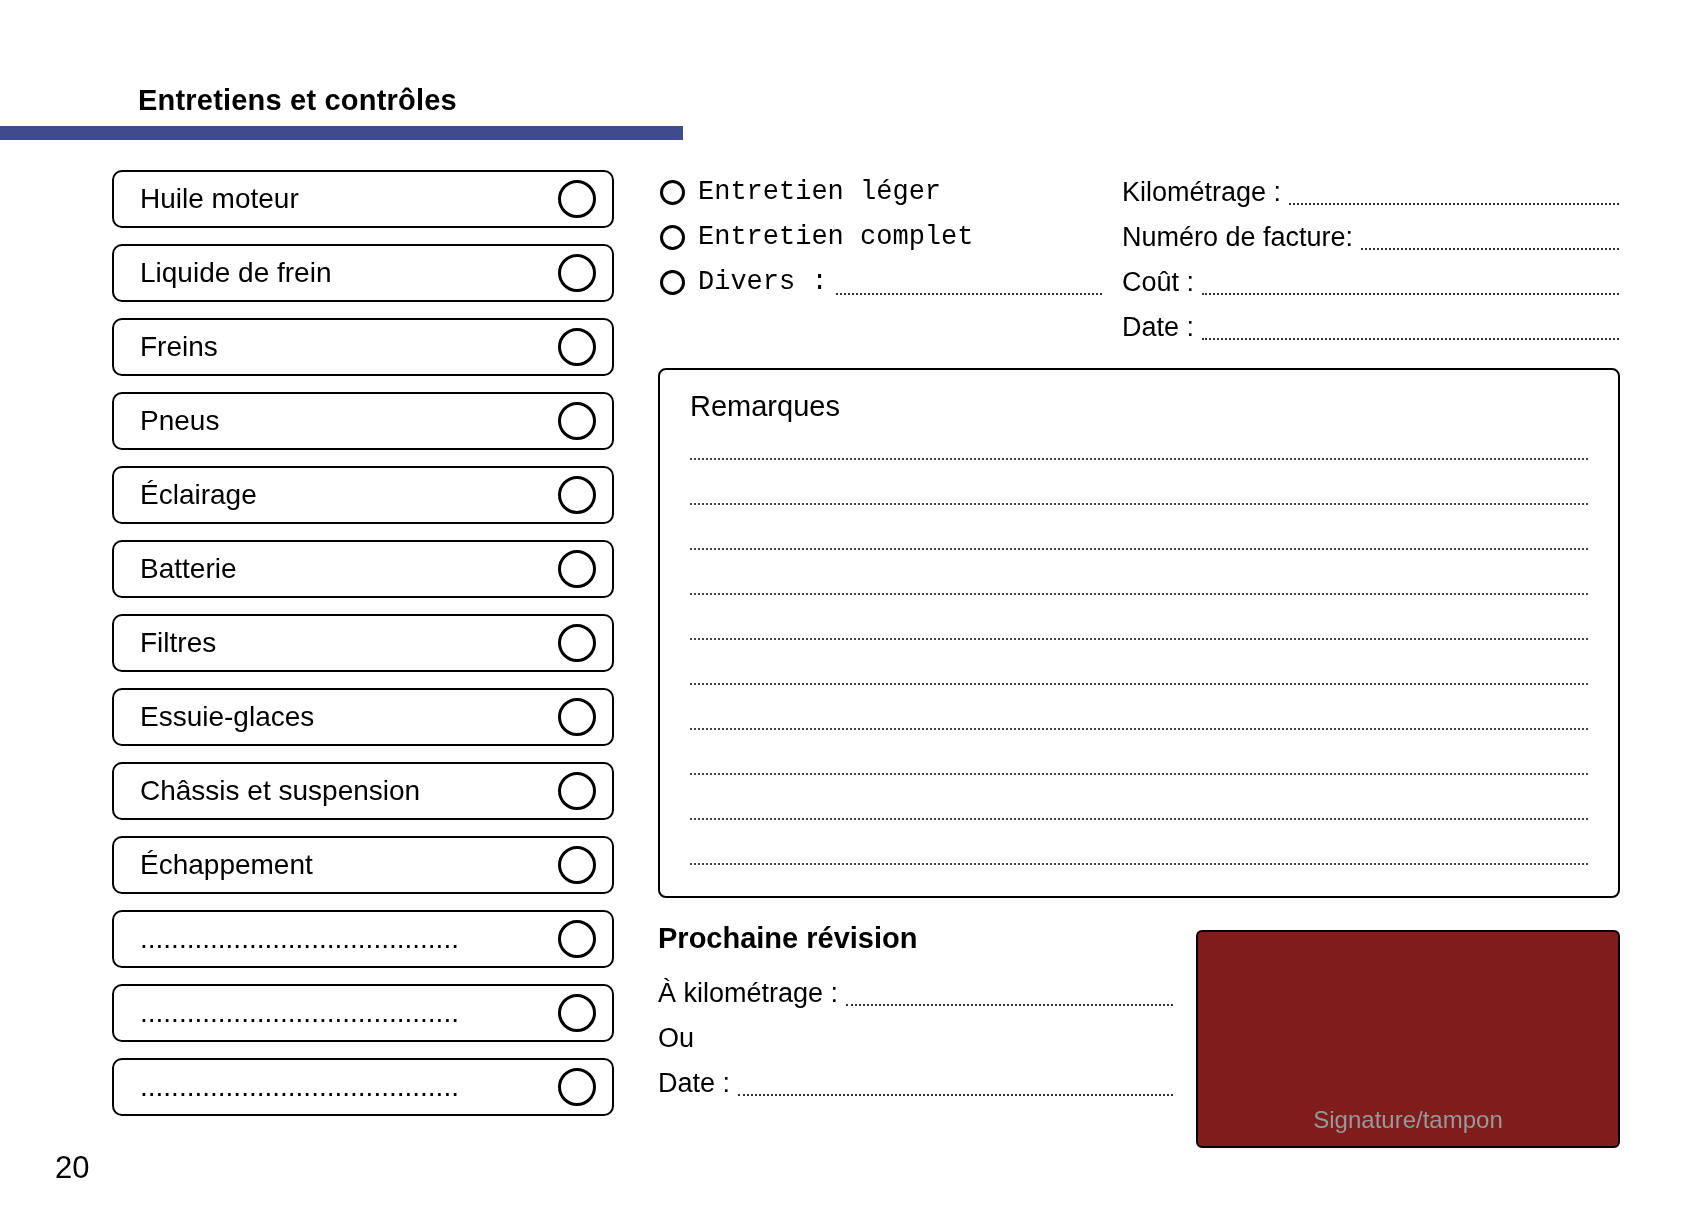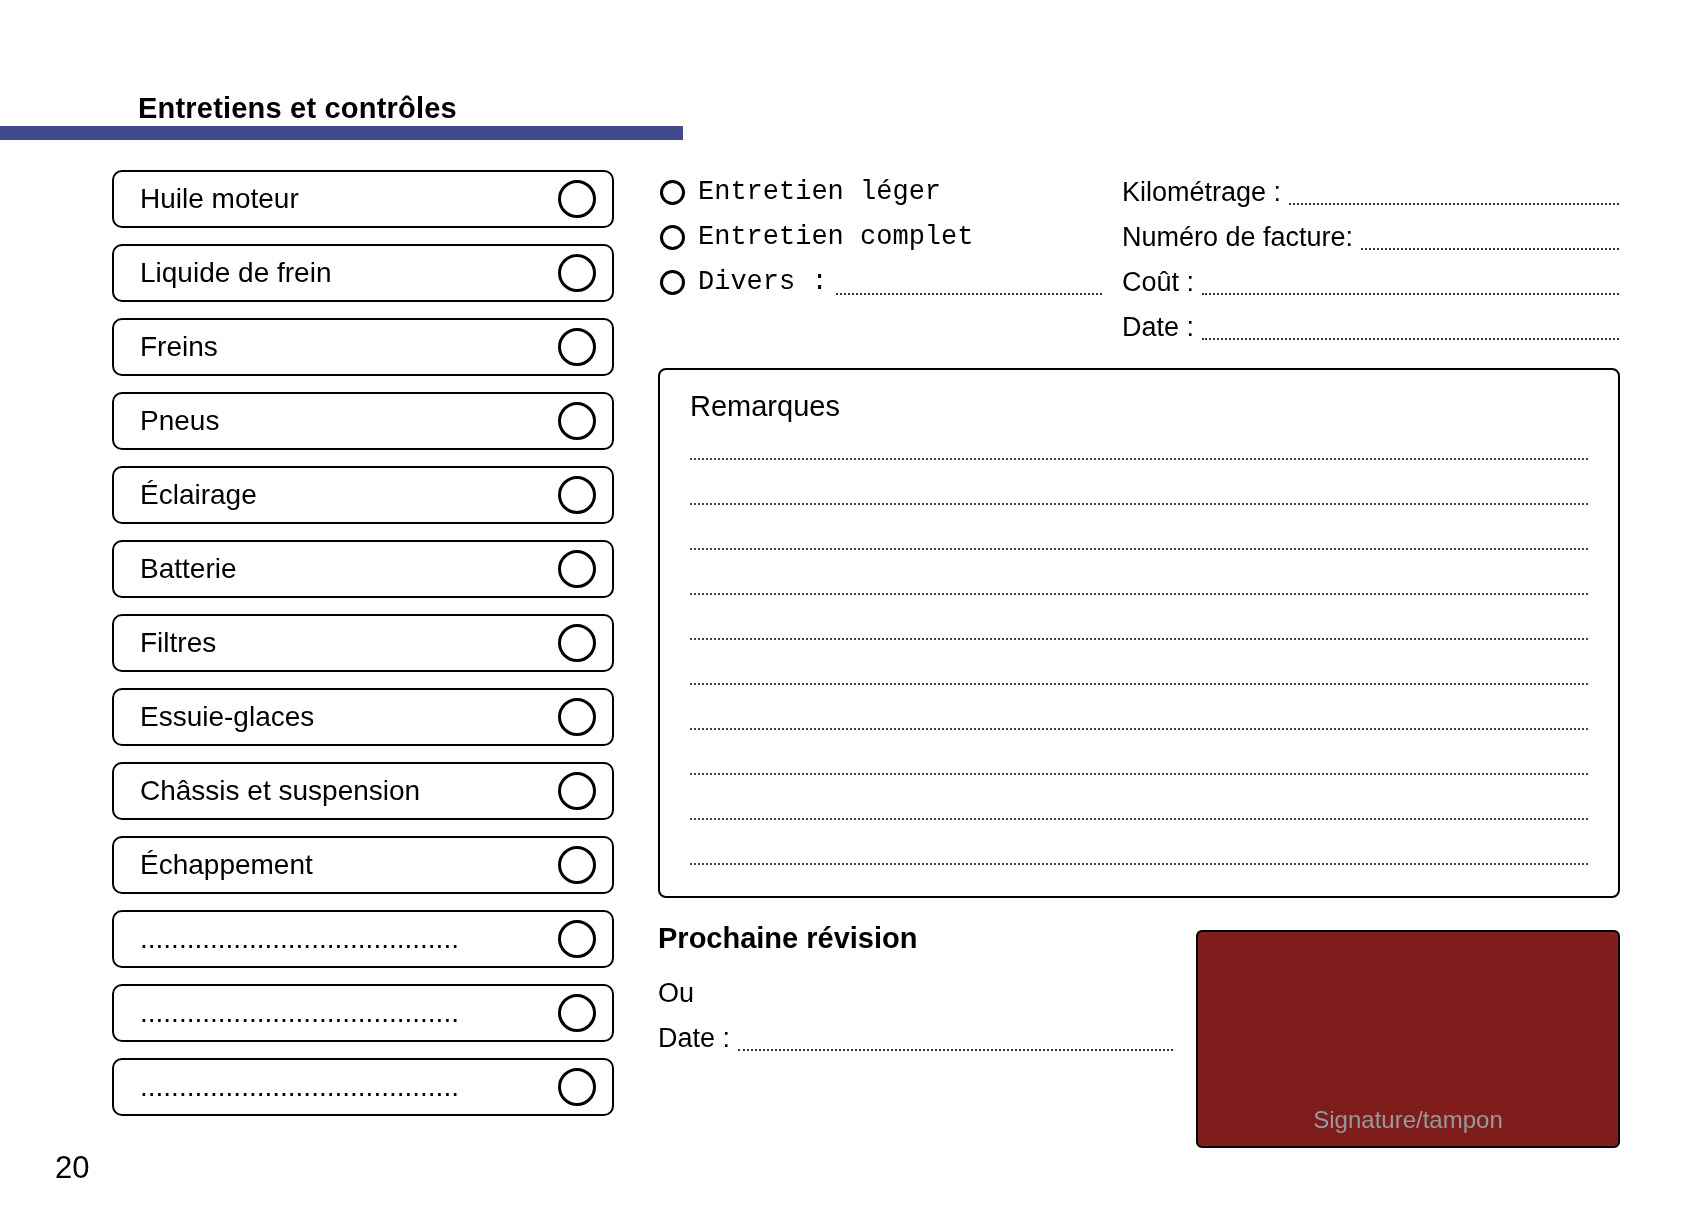--- a/index.html
+++ b/index.html
@@ -5,21 +5,21 @@
   * { margin: 0; padding: 0; box-sizing: border-box; }
   html, body {
     width: 1700px; height: 1212px;
     background: #ffffff;
     font-family: "Liberation Sans", sans-serif;
     color: #000;
   }
   .page { position: relative; width: 1700px; height: 1212px; background: #fff; overflow: hidden; }
 
   
-  .page-title { position: absolute; left: 138px; top: 92px; font-size: 29px; font-weight: bold; letter-spacing: .2px; }
+  .page-title { position: absolute; left: 138px; top: 84px; font-size: 29px; font-weight: bold; letter-spacing: .2px; }
   .title-bar { position: absolute; left: 0; top: 126px; width: 683px; height: 14px; background: #3f4b8c; }
 
   
   .checklist { position: absolute; left: 112px; top: 170px; width: 502px; }
   .check-item {
     display: flex; align-items: center; justify-content: space-between;
     height: 58px; border: 2px solid #000; border-radius: 10px;
     margin-bottom: 16px; padding: 0 16px 0 26px; background: #fff;
   }
   .check-label { font-size: 28px; white-space: nowrap; overflow: hidden; }
@@ -165,20 +165,24 @@
       <div class="remarks-line"></div>
       <div class="remarks-line"></div>
       <div class="remarks-line"></div>
       <div class="remarks-line"></div>
     </div>
   </div>
 
   <div class="next-service">
     <div class="next-title">Prochaine révision</div>
     <div class="field-row">
+      <span class="field-label">À kilométrage :</span>
+      <span class="dotted-fill"></span>
+    </div>
+    <div class="field-row">
       <span class="field-label">Ou</span>
     </div>
     <div class="field-row">
       <span class="field-label">Date :</span>
       <span class="dotted-fill"></span>
     </div>
   </div>
 
   <div class="signature-box">
     <div class="signature-label">Signature/tampon</div>

